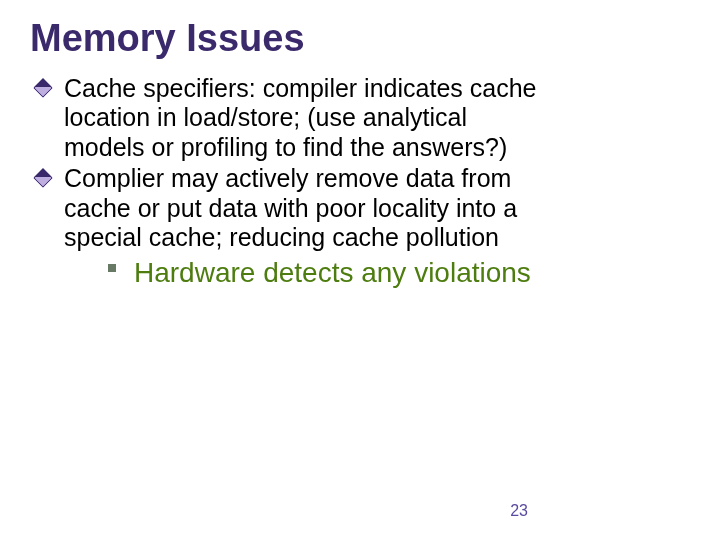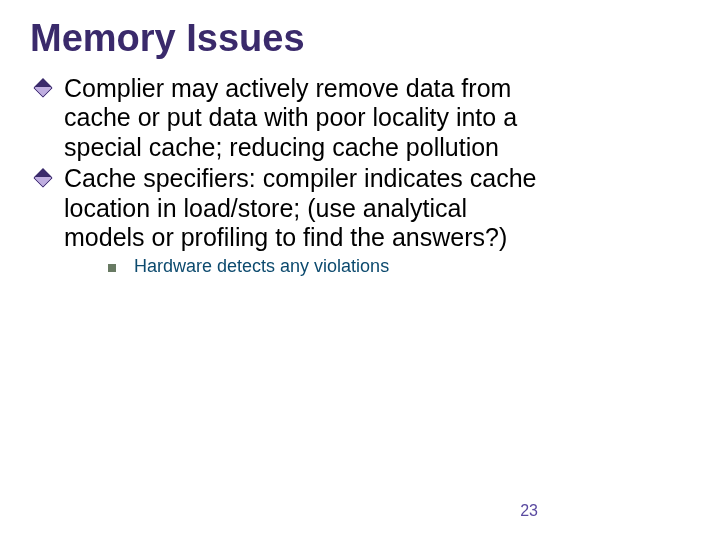--- a/index.html
+++ b/index.html
@@ -40,62 +40,62 @@
     position: absolute;
     left: 0;
     top: 7px;
     width: 14px;
     height: 14px;
     transform: rotate(45deg);
     background: linear-gradient(135deg, #3a2a6b 0%, #3a2a6b 45%, #bfaee0 46%, #bfaee0 100%);
     box-shadow: inset 0 0 0 1px #3a2a6b;
   }
   .bullets2 {
-    font-size: 18px;
+    font-size: 28px;
     line-height: 1.25;
     margin-left: 78px;
-    color: #0c4a6e;
+    color: #4d7c0f;
     font-family: "Arial", "Helvetica", sans-serif;
   }
   .item2 {
     position: relative;
     padding-left: 26px;
   }
   .square {
     position: absolute;
     left: 0;
     top: 9px;
     width: 8px;
     height: 8px;
     background: #687a63; 
   }
   .pagenum {
     position: absolute;
-    right: 34px;
+    right: 44px;
     bottom: 20px;
     font-size: 16px;
     color: #5a4aa0;
     font-family: "Arial", sans-serif;
   }
 </style>
 </head>
 <body>
 
 <div class="slide">
 
   <h1 class="title">Memory Issues</h1>
 
   <div class="bullets1">
     <div class="item1">
       <span class="diamond"></span>
-      <span>Complier may actively remove data from cache or put data with poor locality into a special cache; reducing cache pollution</span>
+      <span>Cache specifiers: compiler indicates cache location in load/store; (use analytical models or profiling to find the answers?)</span>
     </div>
     <div class="item1">
       <span class="diamond"></span>
-      <span>Cache specifiers: compiler indicates cache location in load/store; (use analytical models or profiling to find the answers?)</span>
+      <span>Complier may actively remove data from cache or put data with poor locality into a special cache; reducing cache pollution</span>
     </div>
   </div>
 
   <div class="bullets2">
     <div class="item2">
       <span class="square"></span>
       <span>Hardware detects any violations</span>
     </div>
   </div>
 

